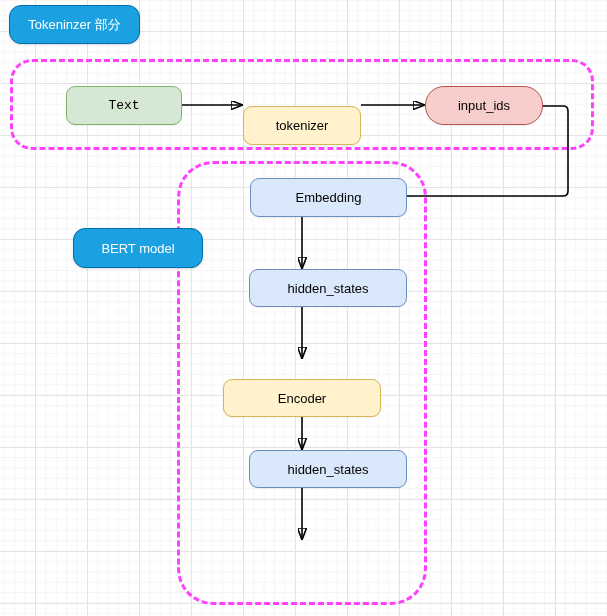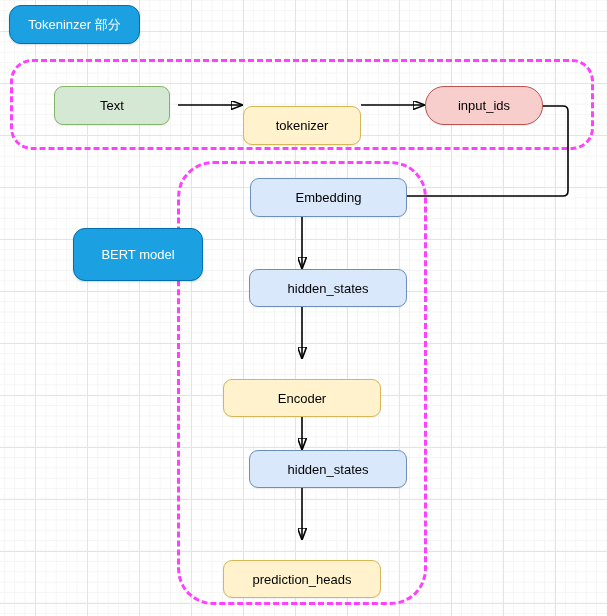--- a/index.html
+++ b/index.html
@@ -72,30 +72,30 @@
     border: 1px solid #006eaf;
     color: #ffffff;
     display: flex;
     align-items: center;
     justify-content: center;
     font-size: 13px;
     z-index: 4;
     box-shadow: 0 1px 2px rgba(0,0,0,0.15);
   }
   
-  .n-text             { left: 54px;  top: 86px;  width: 116px; height: 39px; }
+  .n-text             { left: 66px;  top: 86px;  width: 116px; height: 39px; font-family: Liberation Mono, monospace; }
   .n-tokenizer        { left: 243px; top: 86px;  width: 118px; height: 39px; }
   .n-input-ids        { left: 425px; top: 86px;  width: 118px; height: 39px; }
   .n-embedding        { left: 224px; top: 178px; width: 157px; height: 39px; }
   .n-hidden-states-1  { left: 223px; top: 269px; width: 158px; height: 38px; }
   .n-encoder          { left: 223px; top: 359px; width: 158px; height: 38px; }
   .n-hidden-states-2  { left: 223px; top: 450px; width: 158px; height: 38px; }
   .n-prediction-heads { left: 223px; top: 540px; width: 158px; height: 38px; }
   .l-tokenizer-section { left: 9px;  top: 5px;   width: 131px; height: 39px; }
-  .l-bert-section      { left: 73px; top: 228px; width: 130px; height: 53px; }
+  .l-bert-section      { left: 73px; top: 228px; width: 130px; height: 40px; }
 </style>
 </head>
 <body>
 
 <div class="canvas">
 
   <div class="section tokenizer-area"></div>
   <div class="section bert-area"></div>
 
   <svg class="edges-layer" width="607" height="616">
@@ -127,23 +127,20 @@
   </div>
   <div class="node blue n-hidden-states-1">
     <span>hidden_states</span>
   </div>
   <div class="node yellow n-encoder">
     <span>Encoder</span>
   </div>
   <div class="node blue n-hidden-states-2">
     <span>hidden_states</span>
   </div>
-  <div class="node yellow n-prediction-heads">
-    <span>prediction_heads</span>
-  </div>
 
   <div class="section-label l-tokenizer-section">
     <span>Tokeninzer 部分</span>
   </div>
   <div class="section-label l-bert-section">
     <span>BERT model</span>
   </div>
 
 </div>
 

